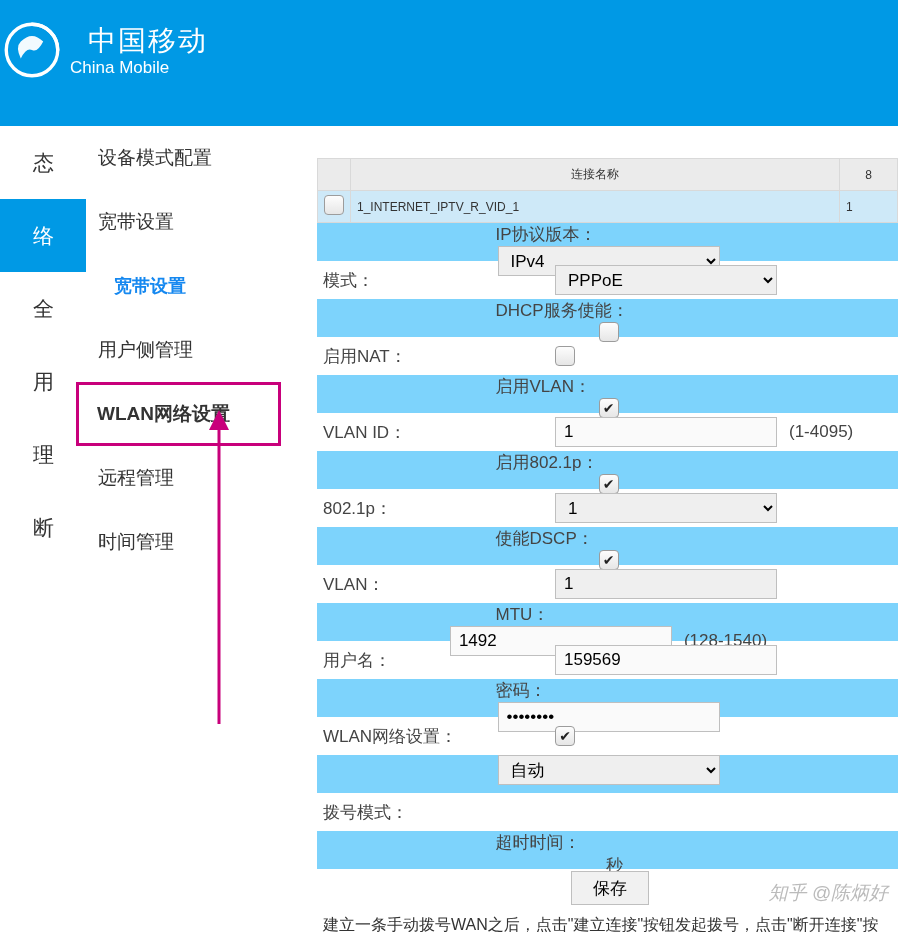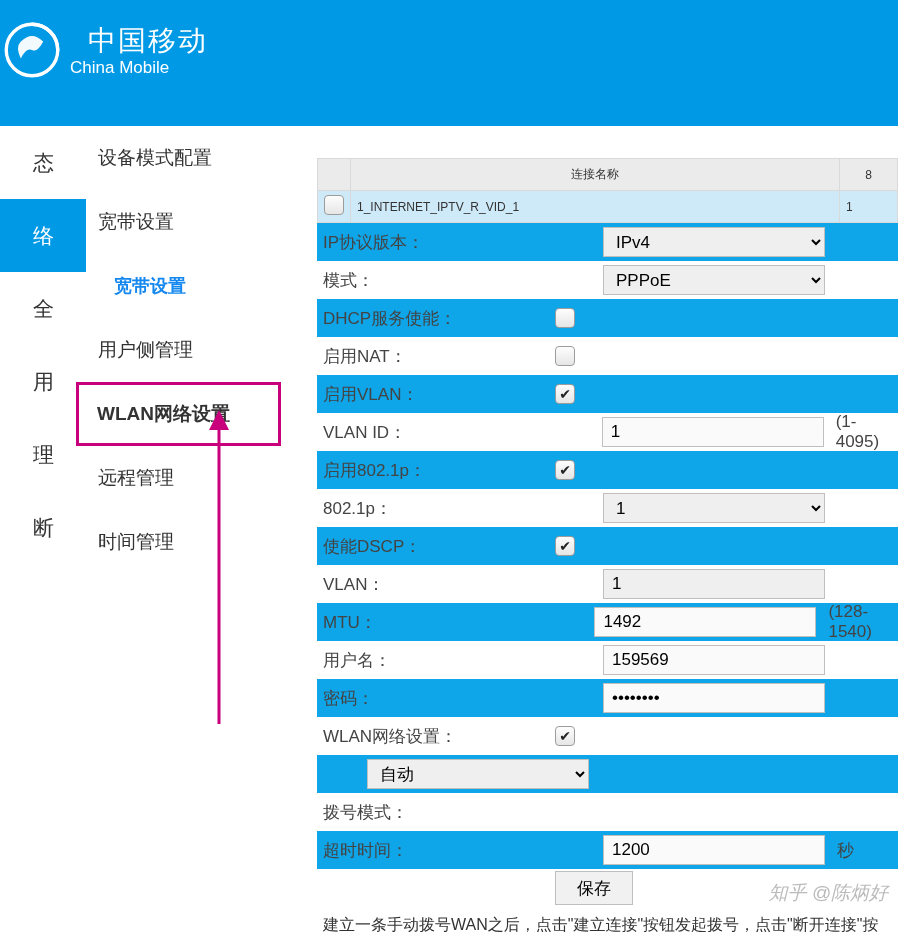--- a/index.html
+++ b/index.html
@@ -18,31 +18,31 @@
   .subnav .sitem { height: 64px; display: flex; align-items: center; padding-left: 12px; font-size: 19px; color: #333; border-bottom: 0; }
   .subnav .sitem.cur { color: #1588f0; font-weight: 700; font-size: 18px; padding-left: 28px; }
   .subnav .sitem.highlight { border: 3px solid #c8007b; margin-left: -10px; padding-left: 18px; font-weight: 700; }
   .content { flex: 1; padding: 32px 0 0 36px; position: relative; }
   table.conn { border-collapse: collapse; width: 100%; font-size: 12px; }
   table.conn th { background: #ebebeb; font-weight: 400; height: 32px; border: 1px solid #d9d9d9; }
   table.conn td { background: #cee9f8; height: 32px; border: 1px solid #d9d9d9; padding: 0 6px; }
   table.conn td.chk { width: 32px; text-align: center; }
   .form { margin-top: 0; }
   .row { display: flex; align-items: center; height: 38px; }
-  .row.alt { background: #0ea5e9; }
+  .row.alt { background: #7dd3fc; flex-direction: column; }
   .row .lab { width: 236px; padding-left: 6px; font-size: 17px; color: #444; }
   .row .ctl { padding-left: 2px; display: flex; align-items: center; }
   select, input[type=text], input[type=password] {
     width: 222px; height: 30px; font-size: 17px; padding: 0 8px;
-    border: 1px solid #bfbfbf; background: #fafafa; margin-left: 48px;
+    border: 1px solid #bfbfbf; background: #fafafa;
   }
   select { background: #efefef; }
   .hint { margin-left: 12px; color: #444; font-size: 17px; }
   .chkbox { width: 20px; height: 20px; border: 1px solid #9c9c9c; border-radius: 4px; background: linear-gradient(#fdfdfd,#e6e6e6); display: inline-flex; align-items: center; justify-content: center; font-size: 14px; color: #222; }
-  .savebtn { width: 78px; height: 34px; border: 1px solid #bfbfbf; background: #f1f1f1; font-size: 17px; margin-left: 0; }
+  .savebtn { width: 78px; height: 34px; border: 1px solid #bfbfbf; background: #f1f1f1; font-size: 17px; margin-left: 16px; }
   .footnote { font-size: 16px; color: #333; margin-top: 8px; padding-left: 6px; white-space: nowrap; }
   .arrow { position: absolute; pointer-events: none; }
   .watermark { position: absolute; right: 10px; bottom: 30px; color: #bbb; font-size: 19px; font-style: italic; }
 </style>
 </head>
 <body>
 
 <div class="header">
   <div class="logo-wrap">
     <svg class="logo-ico" viewBox="0 0 100 100">
@@ -200,21 +200,20 @@
           </div>
         </div>
 
       <div class="row">
           <div class="lab">拨号模式：</div>
         </div>
 
       <div class="row alt">
           <div class="lab">超时时间：</div>
         <div class="ctl">
-            <input type="text" value="1200" style="">
         <span class="hint">秒</span>
           </div>
         </div>
 
       <div class="row">
           <div class="lab"></div>
         <div class="ctl">
             <button class="savebtn">保存</button>
           </div>
         </div>

